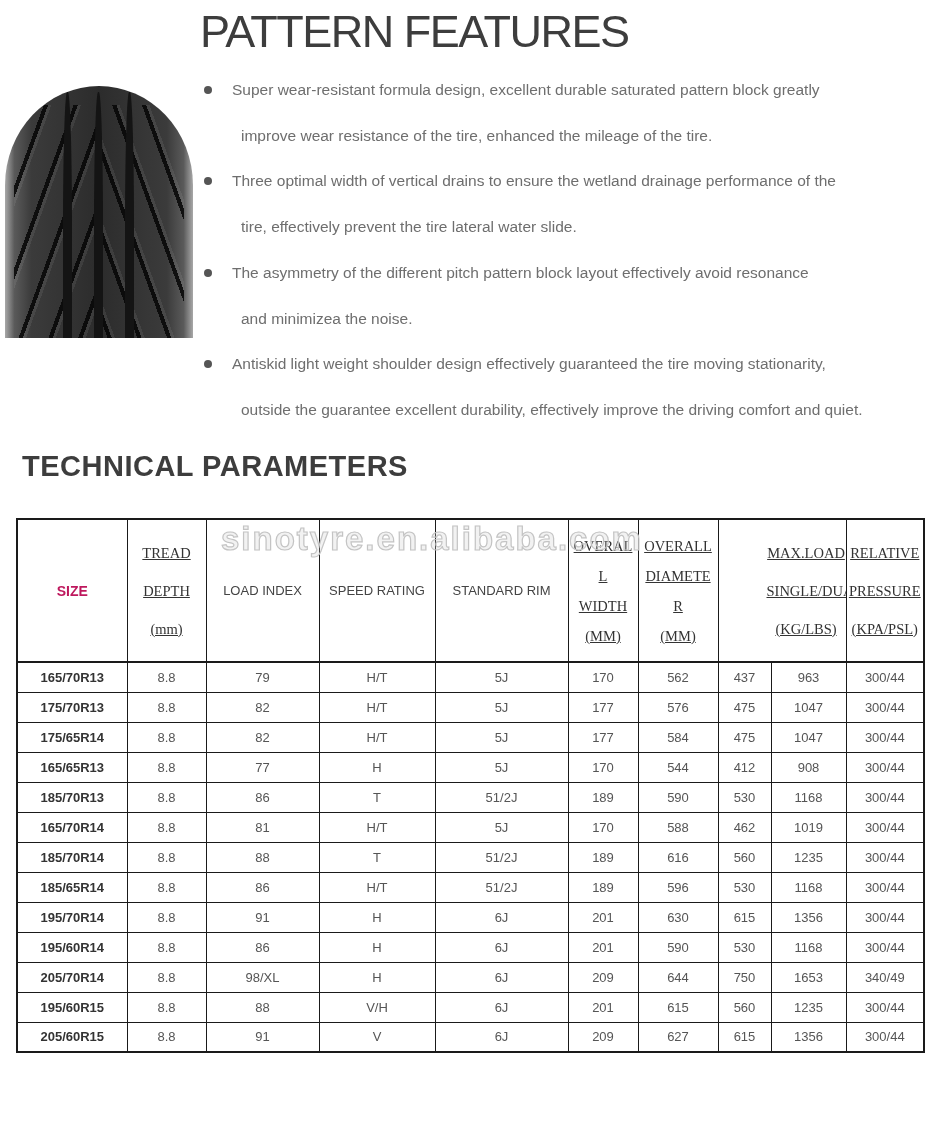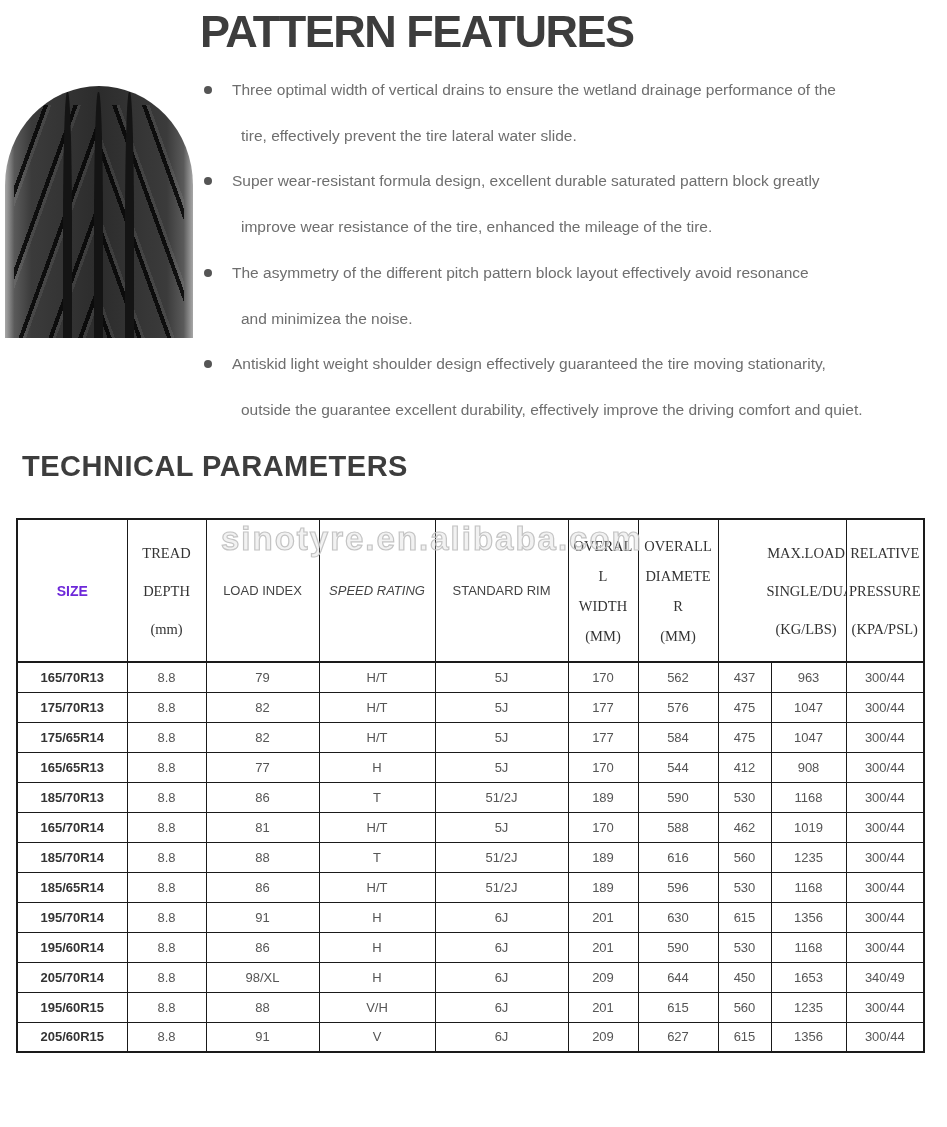--- a/index.html
+++ b/index.html
@@ -25,21 +25,21 @@
   .tire-shape::after {
     content:""; position:absolute; left:51%; top:6%; width:44%; height:96%;
     background:repeating-linear-gradient(70deg, rgba(5,5,5,.85) 0 4px, rgba(255,255,255,.07) 4px 7px, transparent 7px 28px);
   }
   .groove { position:absolute; top:2%; height:98%; width:4.8%; background:#141414; border-radius:45% 45% 0 0; z-index:2; }
   .groove.g1 { left:31%; } .groove.g2 { left:47.5%; } .groove.g3 { left:64%; }
 
   
   .pf-title {
     position:absolute; left:200px; top:6px;
-    font-size:45px; font-weight:700; color:#3d3d3d; letter-spacing:-1.5px;
+    font-size:45px; font-weight:400; color:#3d3d3d; letter-spacing:-1.5px;
   }
   .bullets { position:absolute; left:200px; top:67px; width:745px; }
   .bullet-item { display:flex; align-items:flex-start; }
   .bullet-dot {
     width:8px; height:8px; border-radius:50%; background:#555;
     margin:19px 20px 0 4px; flex:0 0 8px;
   }
   .bullet-text { font-size:15.5px; color:#6e6e6e; line-height:45.7px; }
   .bullet-text .l2 { padding-left:9px; }
 
@@ -56,23 +56,23 @@
     background:#fff;
   }
   .spec-table th, .spec-table td {
     border:1px solid #1a1a1a; text-align:center; vertical-align:middle;
     overflow:hidden;
   }
   .spec-table thead th { height:143px; border-bottom:2px solid #1a1a1a; font-weight:normal; }
   .spec-table tbody td { height:30px; font-size:13px; color:#555; }
   .spec-table tbody td.size-col { font-weight:700; color:#333; }
 
-  .h-sans-bold { font-family:"Liberation Sans",sans-serif; font-weight:700 !important; font-size:14px; color:#6d28d9; }
+  .h-sans-bold { font-family:"Liberation Sans",sans-serif; font-weight:700 !important; font-size:14px; color:#be185d; }
   .h-sans { font-family:"Liberation Sans",sans-serif; font-size:13px; color:#444; }
-  .h-serif { font-family:"Liberation Serif",serif; font-size:14.5px; color:#333; }
+  .h-serif { font-family:"Liberation Serif",serif; font-size:14.5px; color:#333;text-decoration:underline; }
 
   .watermark {
     position:absolute; left:221px; top:520px; z-index:10;
     font-size:33px; font-weight:700; letter-spacing:2px;
     color:rgba(205,205,205,0.25);
     -webkit-text-stroke:1.2px #c4c4c4;
     pointer-events:none; white-space:nowrap;
   }
 </style>
 </head>
@@ -85,29 +85,29 @@
     <div class="groove g3"></div>
   </div>
 </div>
 
 <h1 class="pf-title">PATTERN FEATURES</h1>
 
 <div class="bullets">
   <div class="bullet-item">
     <span class="bullet-dot"></span>
     <div class="bullet-text">
-      <div class="l1">Three optimal width of vertical drains to ensure the wetland drainage performance of the</div>
-      <div class="l2">tire, effectively prevent the tire lateral water slide.</div>
+      <div class="l1">Super wear-resistant formula design, excellent durable saturated pattern block greatly</div>
+      <div class="l2">improve wear resistance of the tire, enhanced the mileage of the tire.</div>
     </div>
   </div>
   <div class="bullet-item">
     <span class="bullet-dot"></span>
     <div class="bullet-text">
-      <div class="l1">Super wear-resistant formula design, excellent durable saturated pattern block greatly</div>
-      <div class="l2">improve wear resistance of the tire, enhanced the mileage of the tire.</div>
+      <div class="l1">Three optimal width of vertical drains to ensure the wetland drainage performance of the</div>
+      <div class="l2">tire, effectively prevent the tire lateral water slide.</div>
     </div>
   </div>
   <div class="bullet-item">
     <span class="bullet-dot"></span>
     <div class="bullet-text">
       <div class="l1">The asymmetry of the different pitch pattern block layout effectively avoid resonance</div>
       <div class="l2">and minimizea the noise.</div>
     </div>
   </div>
   <div class="bullet-item">
@@ -142,21 +142,21 @@
           <div>SIZE</div>
         </th>
         <th class="h-serif" style="line-height: 38px;">
           <div>TREAD</div>
           <div>DEPTH</div>
           <div>(mm)</div>
         </th>
         <th class="h-sans" style="line-height: 38px;">
           <div>LOAD INDEX</div>
         </th>
-        <th class="h-sans" style="line-height: 38px; font-style: italic;">
+        <th class="h-sans" style="line-height: 38px;">
           <div>SPEED RATING</div>
         </th>
         <th class="h-sans" style="line-height: 38px;">
           <div>STANDARD RIM</div>
         </th>
         <th class="h-serif" style="line-height: 30px;">
           <div>OVERAL</div>
           <div>L</div>
           <div>WIDTH</div>
           <div>(MM)</div>
@@ -301,21 +301,21 @@
         <td>300/44</td>
       </tr>
       <tr>
         <td class="size-col">205/70R14</td>
         <td>8.8</td>
         <td>98/XL</td>
         <td>H</td>
         <td>6J</td>
         <td>209</td>
         <td>644</td>
-        <td>450</td>
+        <td>750</td>
         <td>1653</td>
         <td>340/49</td>
       </tr>
       <tr>
         <td class="size-col">195/60R15</td>
         <td>8.8</td>
         <td>88</td>
         <td>V/H</td>
         <td>6J</td>
         <td>201</td>

